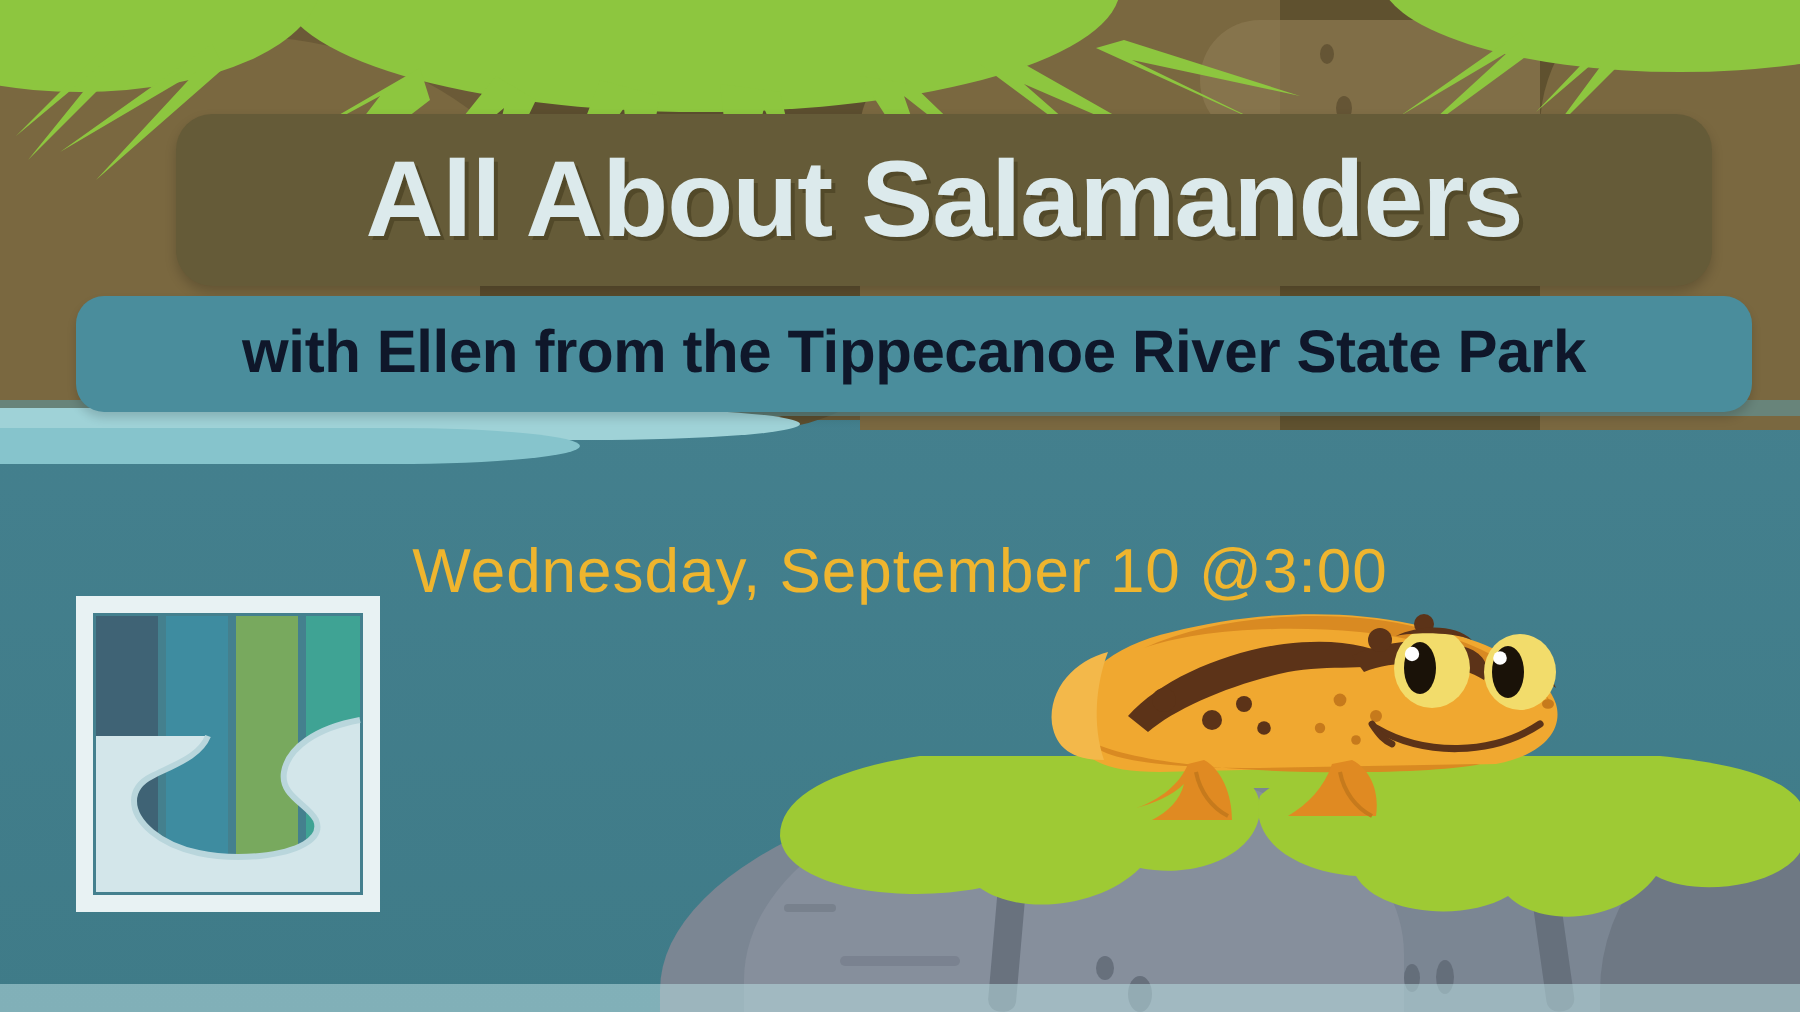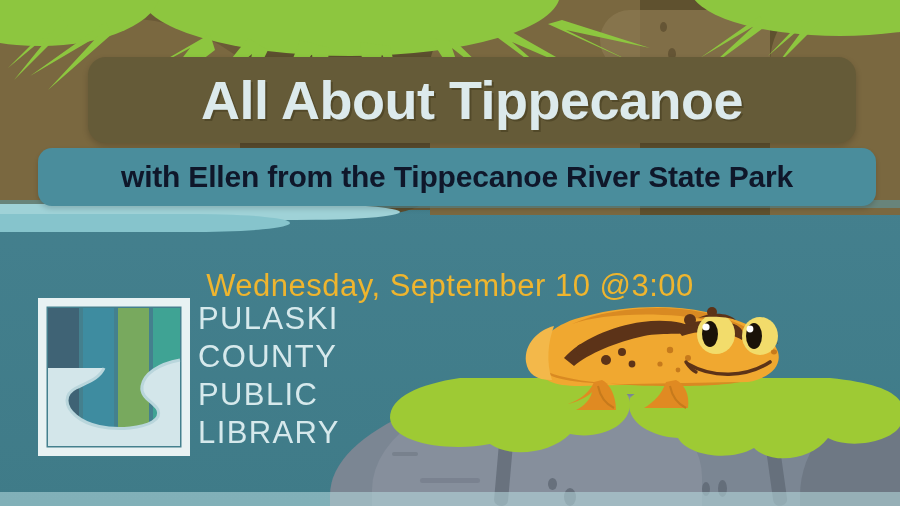--- a/index.html
+++ b/index.html
@@ -314,21 +314,21 @@
       <path d="M 74 92 C 70 102, 60 110, 48 114 C 56 112, 66 108, 72 102
                C 70 110, 64 116, 56 120 L 96 120 C 96 106, 90 94, 82 90 Z" fill="#E08A22"></path>
       <path d="M 78 96 C 80 106, 86 114, 94 118" stroke="#C67A1C" stroke-width="2" fill="none"></path>
       <path d="M 146 92 C 142 104, 134 112, 124 118 L 168 118 C 170 104, 164 94, 156 90 Z" fill="#E08A22"></path>
       <path d="M 150 96 C 152 106, 158 114, 166 118" stroke="#C67A1C" stroke-width="2" fill="none"></path>
     </svg>
 
   </div>
 
   <div class="title-banner"></div>
-  <div class="title-text">All About Tippecanoe</div>
+  <div class="title-text">All About Salamanders</div>
 
   <div class="subtitle-banner"></div>
   <div class="subtitle-text">with Ellen from the Tippecanoe River State Park</div>
 
   <div class="date-text">Wednesday, September 10 @3:00</div>
 
   <svg class="logo-mark" viewBox="0 0 152 158">
     <rect x="0" y="0" width="152" height="158" fill="#E8F2F3"></rect>
     <rect x="6" y="6" width="140" height="146" fill="#44808E"></rect>
     <rect x="10" y="10" width="31" height="138" fill="#3F6375"></rect>
@@ -341,20 +341,14 @@
              C 70 132, 50 128, 38 118
              C 26 108, 26 96, 38 90
              C 50 84, 62 80, 66 70
              L 10 70 L 10 148 L 142 148 Z" fill="#D3E6EA"></path>
     <path d="M 142 62 C 120 66, 106 76, 104 88 C 102 100, 116 104, 120 112
              C 124 122, 110 128, 92 130 C 70 132, 50 128, 38 118
              C 26 108, 26 96, 38 90 C 50 84, 62 80, 66 70" fill="none" stroke="#B9D6DC" stroke-width="3"></path>
     <rect x="6" y="6" width="140" height="146" fill="none" stroke="#E8F2F3" stroke-width="5"></rect>
   </svg>
 
-  <div class="logo-words">
-    <div>PULASKI</div>
-    <div>COUNTY</div>
-    <div>PUBLIC</div>
-    <div>LIBRARY</div>
-  </div>
 
 </div>
 
 </body></html>

